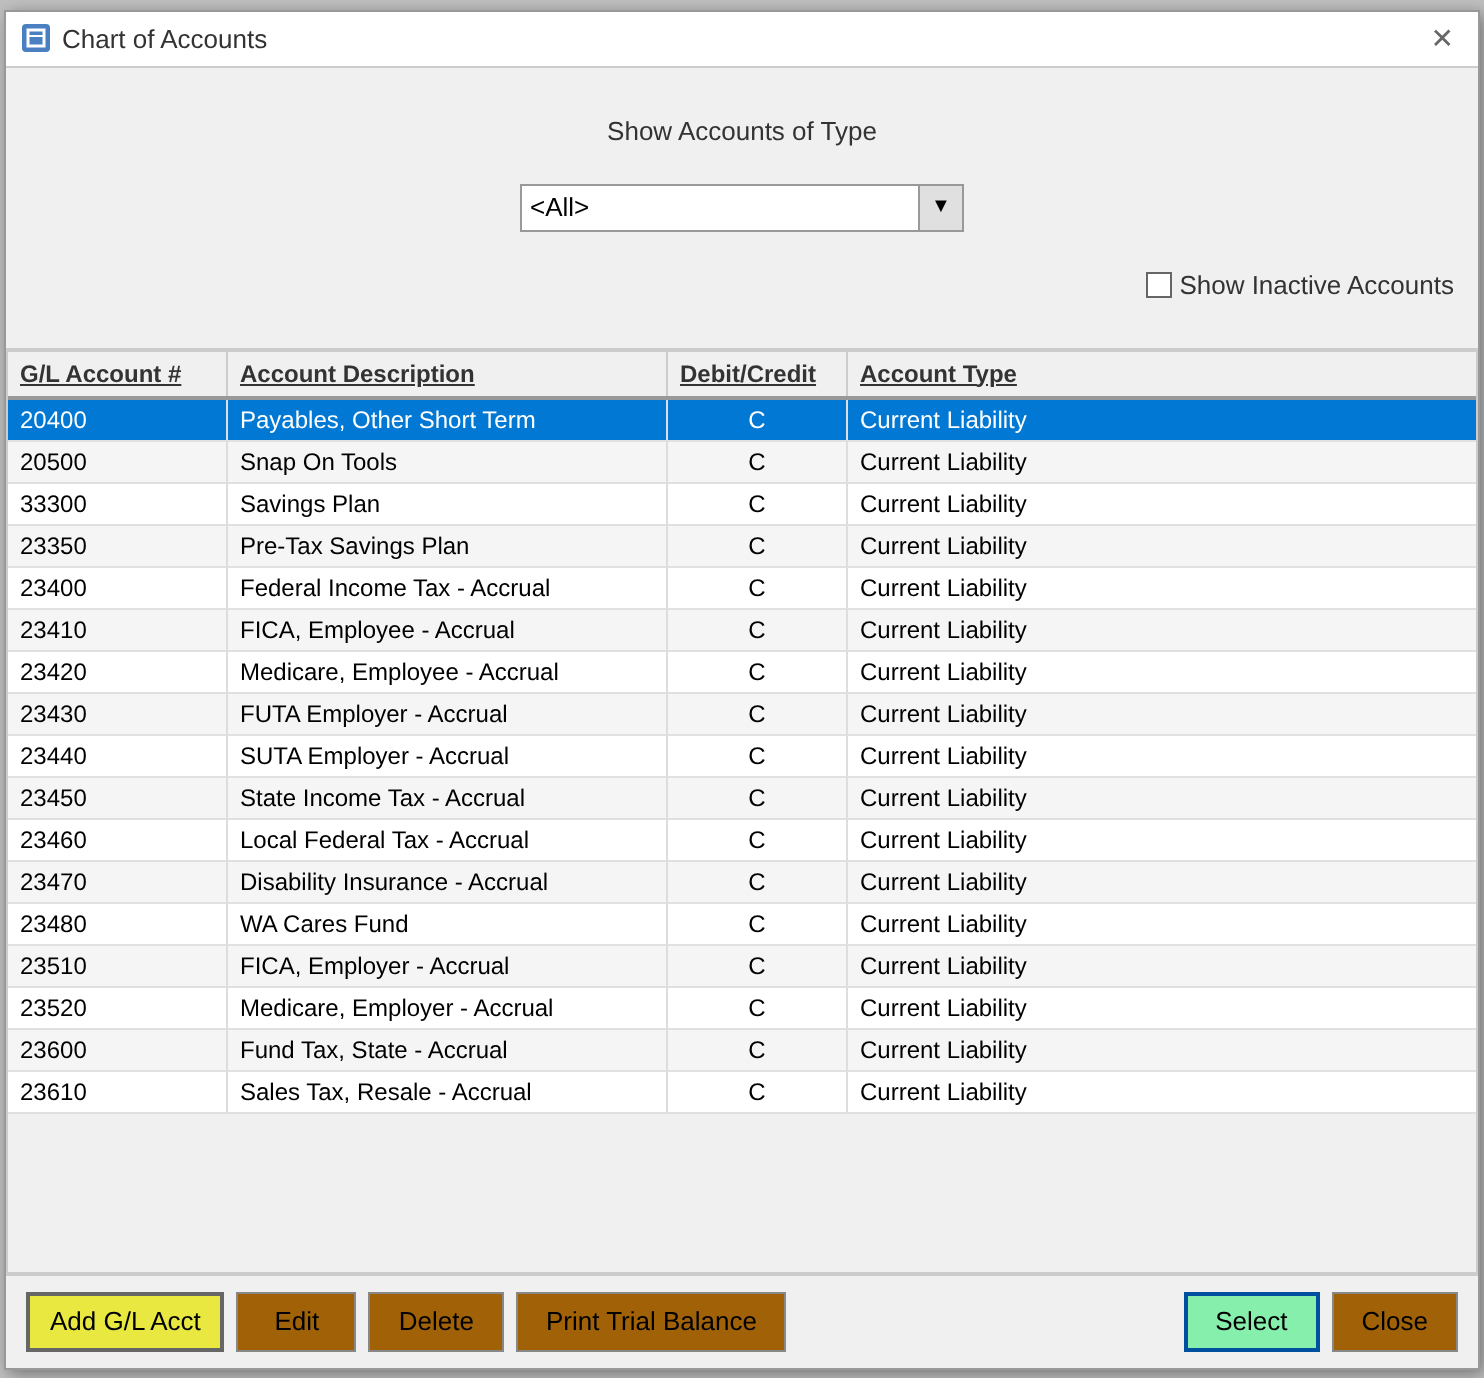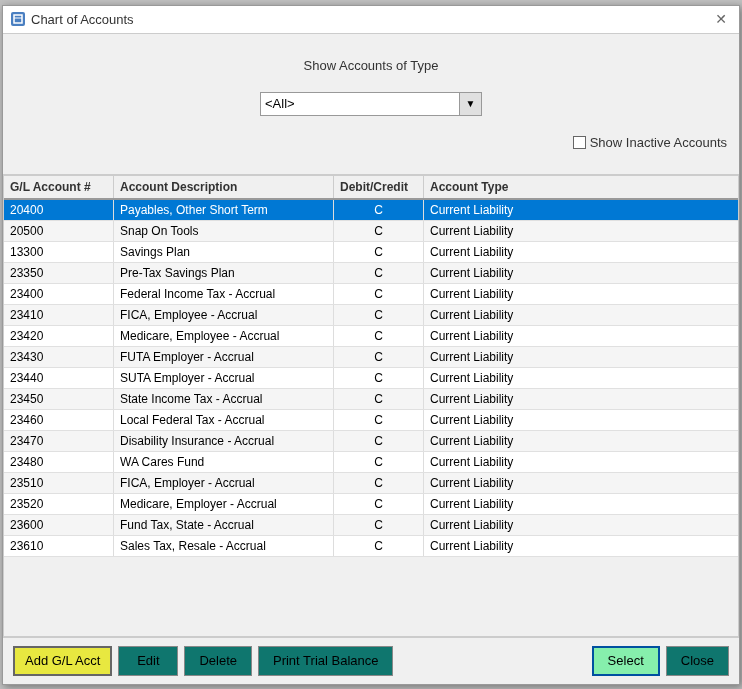--- a/index.html
+++ b/index.html
@@ -162,20 +162,21 @@
       border-bottom: 2px solid #999;
       flex-shrink: 0;
     }
 
     .table-header .col-header {
       padding: 4px 6px;
       font-size: 12px;
       font-weight: bold;
       color: #333;
       border-right: 1px solid #ccc;
+      text-decoration: underline;
     }
 
     .table-header .col-header:last-child {
       border-right: none;
     }
 
     .table-body {
       flex: 1;
       overflow-y: scroll;
       overflow-x: hidden;
@@ -222,21 +223,21 @@
       background: #f0f0f0;
       border-top: 1px solid #ccc;
       display: flex;
       align-items: center;
       gap: 6px;
     }
 
     .btn {
       padding: 5px 14px;
       border: 1px solid #888;
-      background: #0f766e;
+      background: #a16207;
       cursor: pointer;
       font-size: 13px;
       color: #000;
       height: 30px;
       min-width: 60px;
       display: flex;
       align-items: center;
       justify-content: center;
     }
 
@@ -322,21 +323,21 @@
             <div class="cell center">C</div>
             <div class="cell">Current Liability</div>
           </div>
           <div class="table-row">
             <div class="cell">20500</div>
             <div class="cell">Snap On Tools</div>
             <div class="cell center">C</div>
             <div class="cell">Current Liability</div>
           </div>
           <div class="table-row">
-            <div class="cell">13300</div>
+            <div class="cell">33300</div>
             <div class="cell">Savings Plan</div>
             <div class="cell center">C</div>
             <div class="cell">Current Liability</div>
           </div>
           <div class="table-row">
             <div class="cell">23350</div>
             <div class="cell">Pre-Tax Savings Plan</div>
             <div class="cell center">C</div>
             <div class="cell">Current Liability</div>
           </div>

